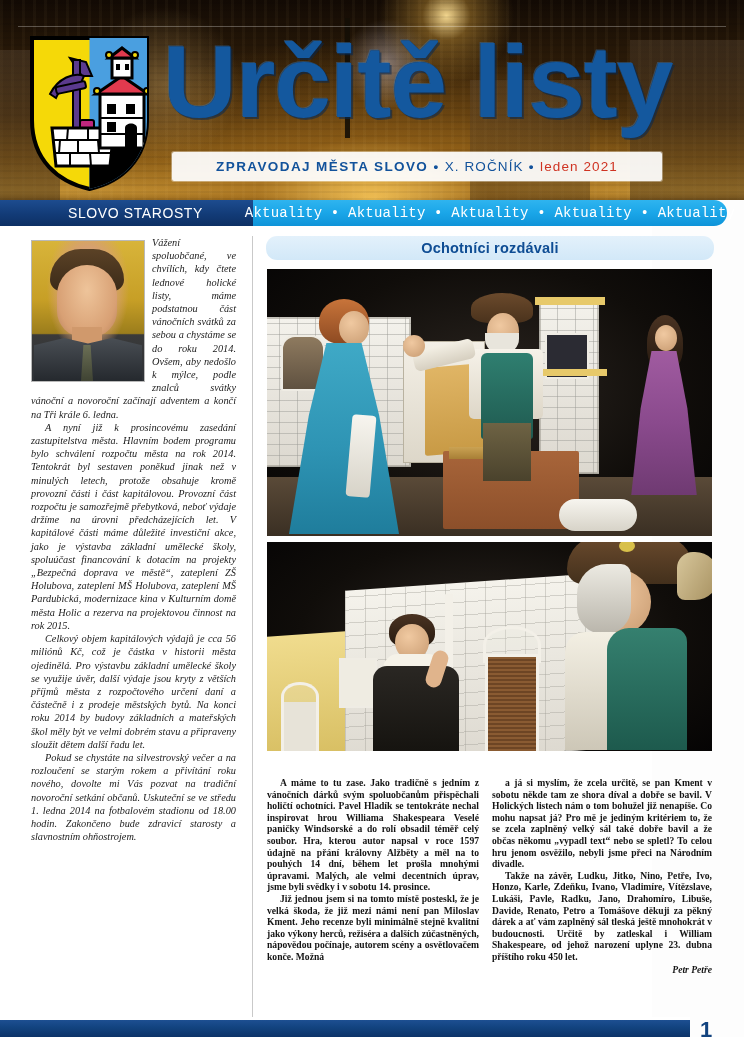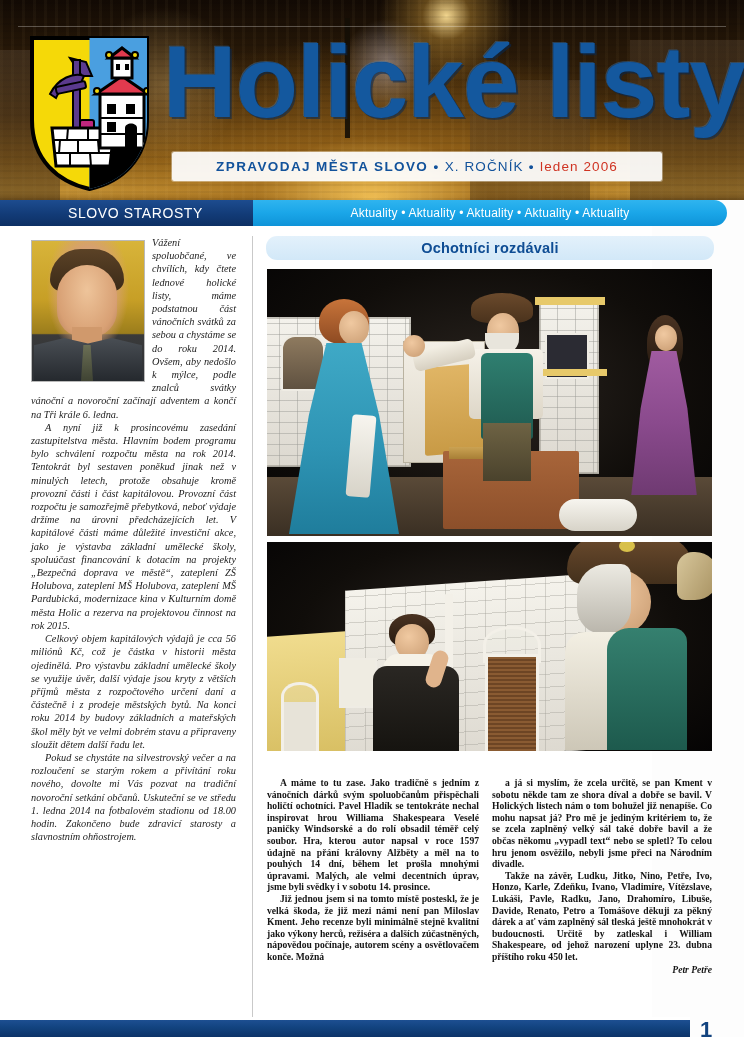--- a/index.html
+++ b/index.html
@@ -135,23 +135,23 @@
     white-space: nowrap;
   }
   #bar-right {
     position: absolute; left: 253px; top: 0;
     width: 474px; height: 26px;
     background: linear-gradient(180deg,#2fb4ef 0%, #1aa6e8 50%, #0e93d8 100%);
     border-radius: 0 13px 13px 0;
     display: flex; align-items: center; justify-content: center;
   }
   #bar-right .lbl {
-    font-family: Liberation Sans, sans-serif;
+    font-family: Liberation Mono, monospace;
     color: #ffffff;
-    font-size: 12px;
+    font-size: 14px;
     letter-spacing: .2px;
     white-space: nowrap;
   }
 
   
   #content {
     position: absolute;
     left: 0; top: 226px;
     width: 652px; height: 800px;
     background: #ffffff;
@@ -460,29 +460,29 @@
           <g fill="#f5d908" stroke="#000" stroke-width="2">
             <circle cx="83" cy="23" r="3"></circle>
             <circle cx="109" cy="23" r="3"></circle>
             <circle cx="71" cy="59" r="3"></circle>
             <circle cx="121" cy="59" r="3"></circle>
           </g>
         </g>
       </svg>
     </div>
 
-    <div id="wordmark">Holické listy</div>
+    <div id="wordmark">Určitě listy</div>
 
     <div id="subtitle-bar">
       <div class="st">
         <span>ZPRAVODAJ MĚSTA SLOVO</span>
         <span class="dot">•</span>
         <span class="thin">X. ROČNÍK</span>
         <span class="dot">•</span>
-        <span class="red">leden 2006</span>
+        <span class="red">leden 2021</span>
       </div>
     </div>
   </div>
 
   <div id="bars">
     <div id="bar-left">
       <span class="lbl">SLOVO STAROSTY</span>
     </div>
     <div id="bar-right">
       <span class="lbl">Aktuality • Aktuality • Aktuality • Aktuality • Aktuality</span>

